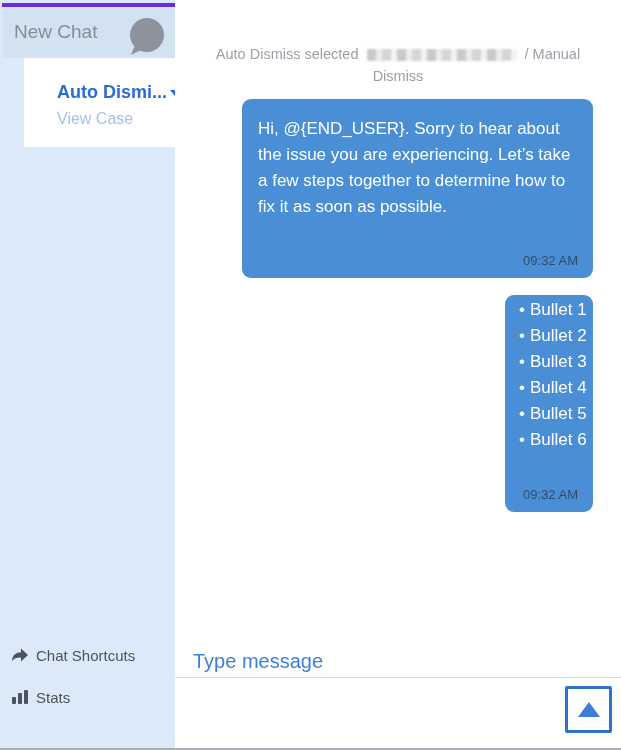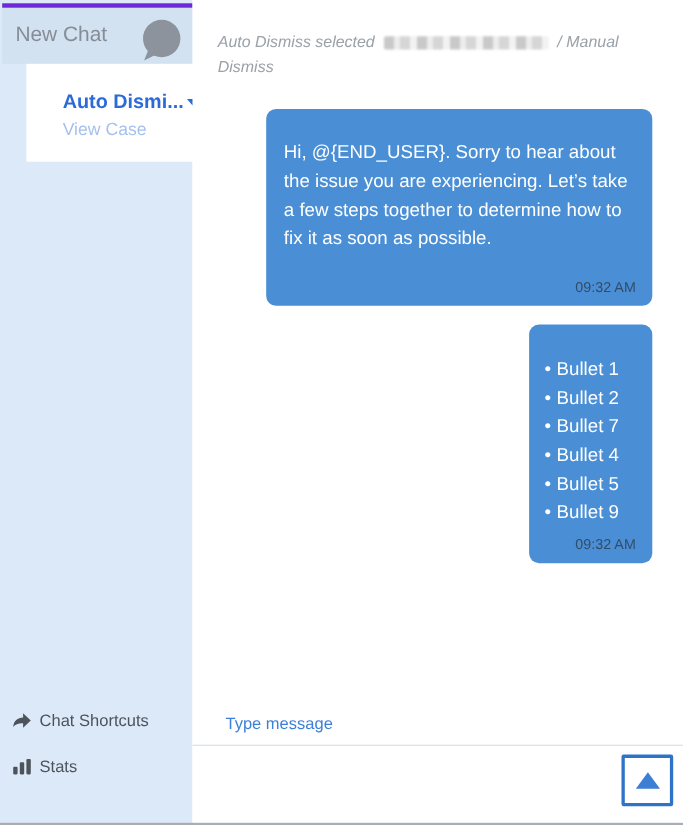--- a/index.html
+++ b/index.html
@@ -40,44 +40,44 @@
   .sidebar-footer{position:absolute;left:0;bottom:32px;width:175px;}
   .sidebar-footer .item{
     display:flex;align-items:center;height:30px;margin:16px 0 6px 10px;
     color:#4d535a;font-size:15px;cursor:pointer;
   }
   .sidebar-footer .item + .item{margin-top:12px;}
   .sidebar-footer .icon{width:20px;height:20px;margin-right:6px;flex:0 0 auto;}
   
   .main{position:absolute;left:175px;top:0;width:446px;height:750px;background:#fff;}
   .chat-header{
-    position:absolute;left:23px;top:28px;width:400px;
-    color:#9aa1a8;font-size:14.5px;line-height:22px;font-style:italic;
+    position:absolute;left:23px;top:43px;width:400px;text-align:center;
+    color:#9aa1a8;font-size:14.5px;line-height:22px;
   }
   .redacted{
     display:inline-block;width:150px;height:12px;vertical-align:middle;
     margin:0 4px;border-radius:2px;
     background:repeating-linear-gradient(90deg,#c9c9c9 0 9px,#ececec 9px 15px,#d6d6d6 15px 24px,#f2f2f2 24px 30px);
     filter:blur(1.2px);
   }
   .msg{
     position:absolute;right:28px;background:#4a8fd5;border-radius:9px;
     color:#ffffff;box-sizing:border-box;
   }
-  .msg-1{top:99px;width:351px;height:179px;padding:27px 16px;}
+  .msg-1{top:99px;width:351px;height:179px;padding:17px 16px;}
   .msg-1 .msg-text{font-size:17px;line-height:26px;}
-  .msg-2{top:295px;width:112px;height:217px;padding:28px 0 0 14px;}
+  .msg-2{top:295px;width:88px;height:217px;padding:2px 0 0 14px;}
   .bullet-line{font-size:17px;line-height:26px;white-space:nowrap;}
   .bullet-dot{margin-right:5px;}
   .msg-time{
     position:absolute;right:15px;bottom:10px;font-size:13px;color:rgba(40,50,62,0.72);
   }
   
   .composer-placeholder{
-    position:absolute;left:18px;top:650px;font-size:15px;color:#3d80d8;cursor:text;margin-left:12px;
+    position:absolute;left:18px;top:650px;font-size:20px;color:#3d80d8;cursor:text;
   }
   .composer-divider{
     position:absolute;left:0;top:677px;width:446px;height:0;
     border-top:1px solid #d9dee3;
   }
   .send-button{
     position:absolute;left:390px;top:686px;width:47px;height:47px;
     box-sizing:border-box;border:3px solid #2d74c9;border-radius:2px;background:#fff;
     display:flex;align-items:center;justify-content:center;cursor:pointer;
   }
@@ -150,30 +150,30 @@
   </div>
 
   <div class="msg msg-2">
     <div class="bullet-line">
       <span class="bullet-dot">•</span><span>Bullet 1</span>
     </div>
     <div class="bullet-line">
       <span class="bullet-dot">•</span><span>Bullet 2</span>
     </div>
     <div class="bullet-line">
-      <span class="bullet-dot">•</span><span>Bullet 7</span>
+      <span class="bullet-dot">•</span><span>Bullet 3</span>
     </div>
     <div class="bullet-line">
       <span class="bullet-dot">•</span><span>Bullet 4</span>
     </div>
     <div class="bullet-line">
       <span class="bullet-dot">•</span><span>Bullet 5</span>
     </div>
     <div class="bullet-line">
-      <span class="bullet-dot">•</span><span>Bullet 9</span>
+      <span class="bullet-dot">•</span><span>Bullet 6</span>
     </div>
     <div class="msg-time">09:32 AM</div>
   </div>
 
   <div class="composer-placeholder">Type message</div>
   <div class="composer-divider"></div>
 
   <div class="send-button">
     <span class="send-triangle"></span>
   </div>

